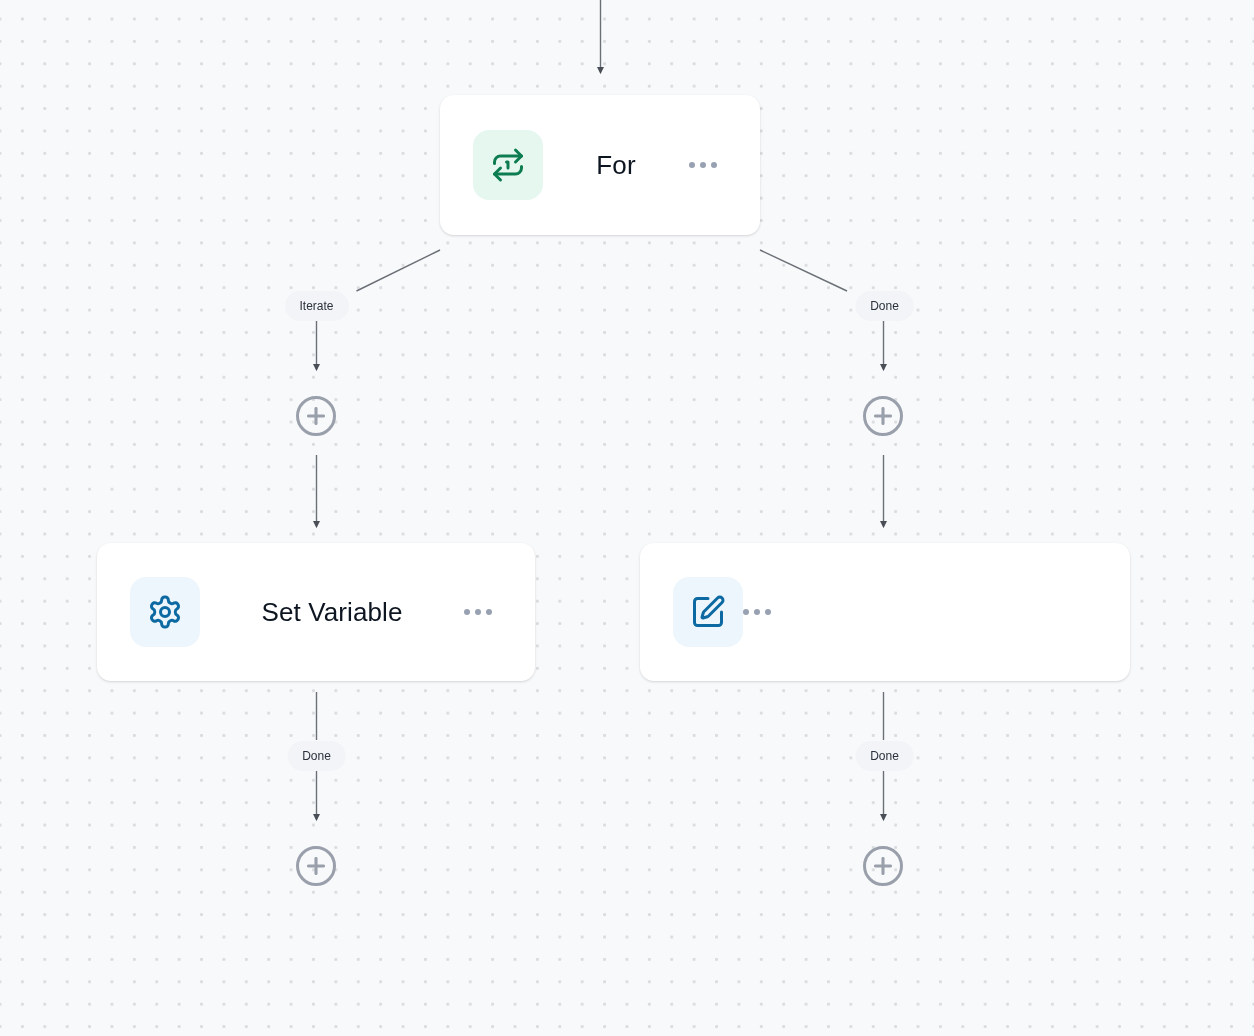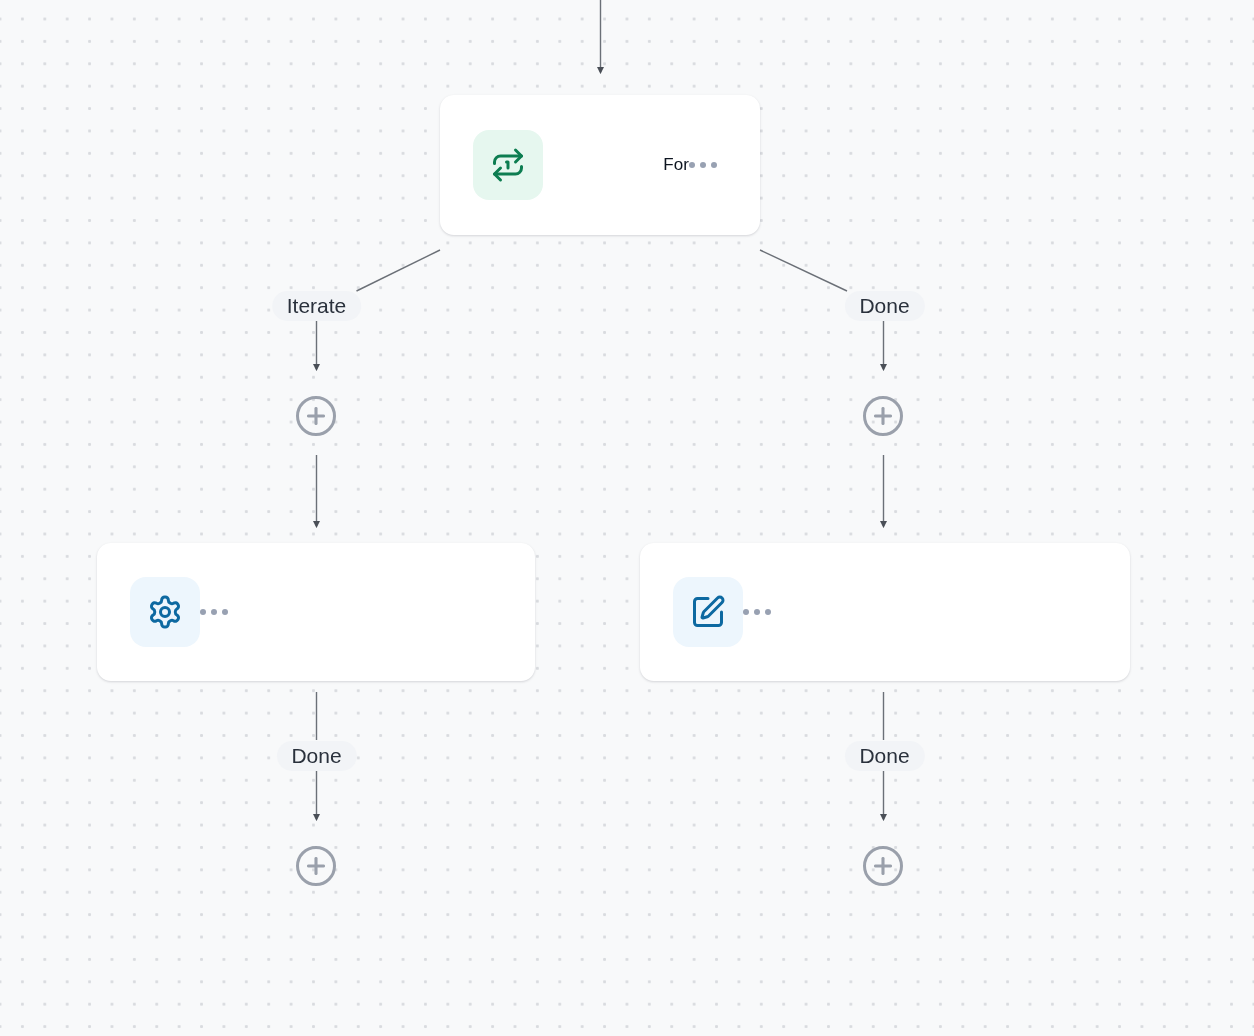--- a/index.html
+++ b/index.html
@@ -41,22 +41,22 @@
     border-radius: 16px;
     flex: none;
     margin-left: 33px;
     display: flex; align-items: center; justify-content: center;
   }
   .icon-green { background: #e6f7ef; color: #0d7d51; }
   .icon-blue  { background: #edf6fd; color: #0d69a1; }
 
   .node-title {
     flex: 1;
-    text-align: right;
-    font-size: 17px;
+    text-align: center;
+    font-size: 26px;
     font-weight: 500;
     color: #0d1520;
     letter-spacing: .1px;
     white-space: nowrap;
   }
 
   .node-menu {
     margin-right: 43px;
     display: flex;
     gap: 5px;
@@ -72,21 +72,21 @@
 
   .edge-label {
     position: absolute;
     transform: translateX(-50%);
     height: 30px;
     line-height: 30px;
     padding: 0 15px;
     border-radius: 15px;
     background: #f2f4f7;
     color: #2a313c;
-    font-size: 21px;
+    font-size: 12px;
     white-space: nowrap;
     z-index: 2;
   }
 
   .plus-btn {
     position: absolute;
     width: 40px; height: 40px;
     box-sizing: border-box;
     border-radius: 50%;
     border: 3.4px solid #9aa0ab;
@@ -142,20 +142,21 @@
     </div>
   </div>
 
   <div class="node node-set-variable">
     <div class="node-icon icon-blue">
       <svg width="36" height="36" viewBox="0 0 24 24" fill="none" stroke="currentColor" stroke-width="2" stroke-linecap="round" stroke-linejoin="round">
         <path d="M12.22 2h-.44a2 2 0 0 0-2 2v.18a2 2 0 0 1-1 1.73l-.43.25a2 2 0 0 1-2 0l-.15-.08a2 2 0 0 0-2.73.73l-.22.38a2 2 0 0 0 .73 2.73l.15.1a2 2 0 0 1 1 1.72v.51a2 2 0 0 1-1 1.74l-.15.09a2 2 0 0 0-.73 2.73l.22.38a2 2 0 0 0 2.73.73l.15-.08a2 2 0 0 1 2 0l.43.25a2 2 0 0 1 1 1.73V20a2 2 0 0 0 2 2h.44a2 2 0 0 0 2-2v-.18a2 2 0 0 1 1-1.73l.43-.25a2 2 0 0 1 2 0l.15.08a2 2 0 0 0 2.73-.73l.22-.39a2 2 0 0 0-.73-2.73l-.15-.08a2 2 0 0 1-1-1.74v-.5a2 2 0 0 1 1-1.74l.15-.09a2 2 0 0 0 .73-2.73l-.22-.38a2 2 0 0 0-2.73-.73l-.15.08a2 2 0 0 1-2 0l-.43-.25a2 2 0 0 1-1-1.73V4a2 2 0 0 0-2-2z"></path>
         <circle cx="12" cy="12" r="3"></circle>
       </svg>
     </div>
+    <div class="node-title">Set Variable</div>
     <div class="node-menu">
       <span class="dot"></span>
         <span class="dot"></span>
         <span class="dot"></span>
     </div>
   </div>
 
   <div class="node node-http-response">
     <div class="node-icon icon-blue">
       <svg width="36" height="36" viewBox="0 0 24 24" fill="none" stroke="currentColor" stroke-width="2" stroke-linecap="round" stroke-linejoin="round">

